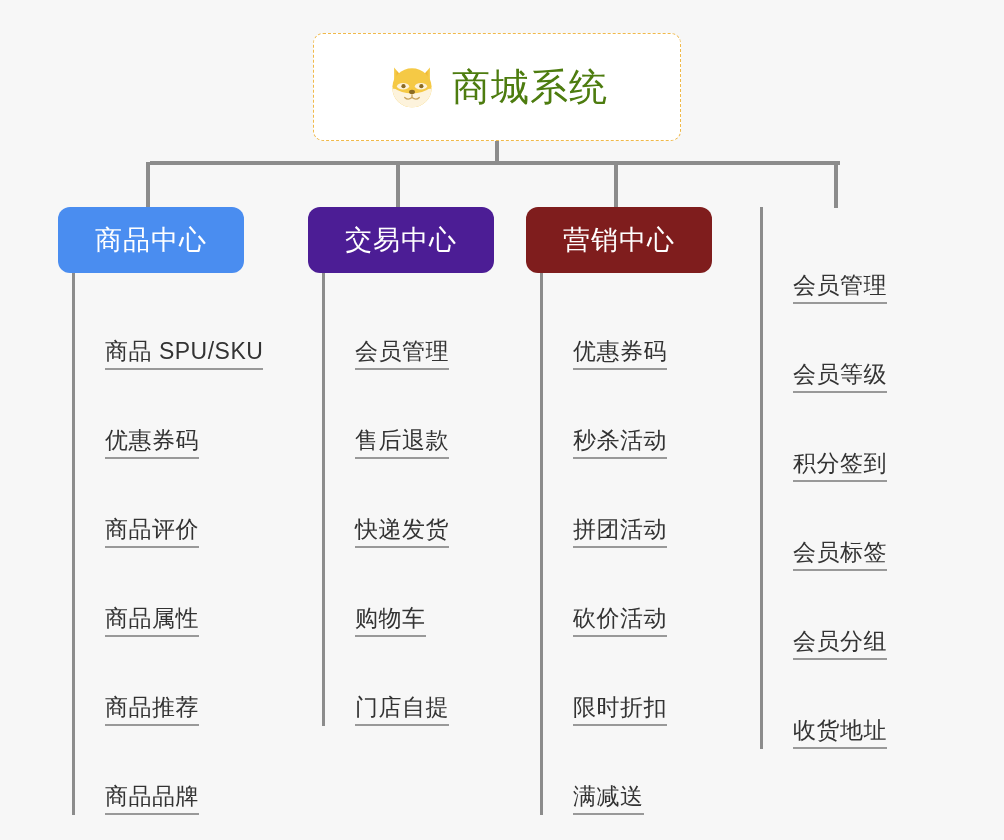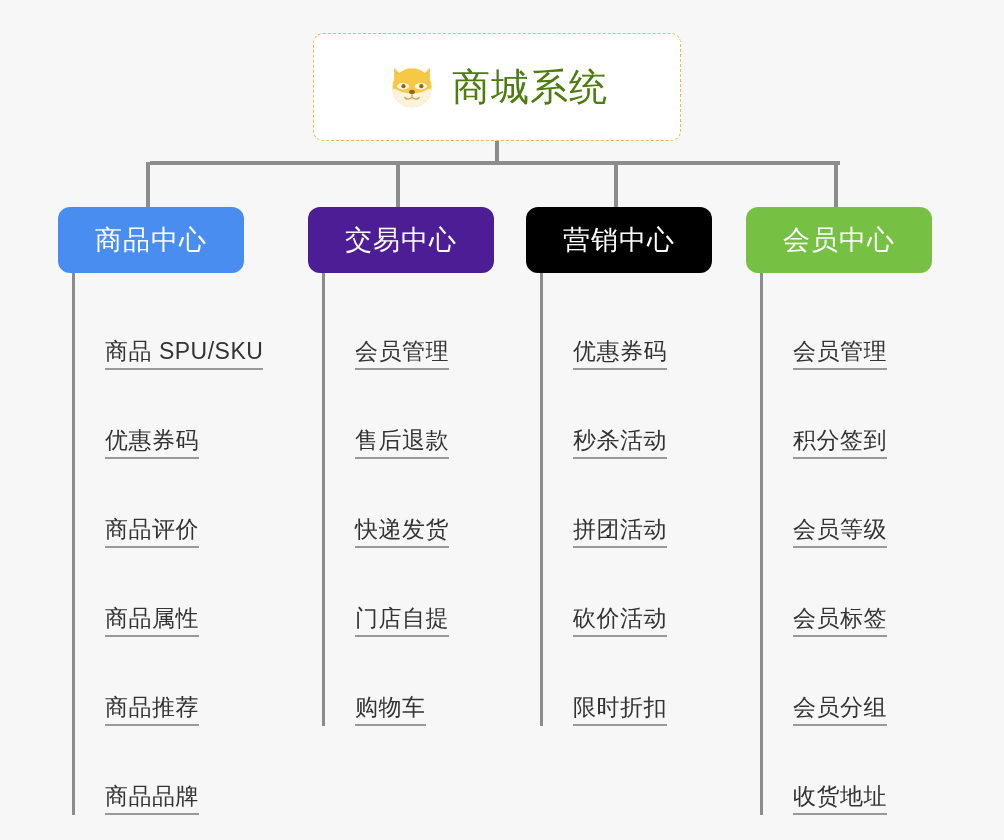--- a/index.html
+++ b/index.html
@@ -183,60 +183,62 @@
         <li class="leaf">
           <span class="leaf-label">会员管理</span>
         </li>
         <li class="leaf">
           <span class="leaf-label">售后退款</span>
         </li>
         <li class="leaf">
           <span class="leaf-label">快递发货</span>
         </li>
         <li class="leaf">
+          <span class="leaf-label">购物车</span>
+        </li>
+        <li class="leaf">
           <span class="leaf-label">门店自提</span>
         </li>
-        <li class="leaf">
-          <span class="leaf-label">购物车</span>
-        </li>
       </ul>
     </div>
     <div class="column" style="left: 526px; width: 186px;">
-      <div class="col-header" style="background: #000000; font-family: Liberation Mono, monospace;">营销中心</div>
+      <div class="col-header" style="background: #7f1d1d; font-family: Liberation Mono, monospace;">营销中心</div>
       <ul class="leaf-list">
         <li class="leaf">
           <span class="leaf-label">优惠券码</span>
         </li>
         <li class="leaf">
           <span class="leaf-label">秒杀活动</span>
         </li>
         <li class="leaf">
           <span class="leaf-label">拼团活动</span>
         </li>
         <li class="leaf">
           <span class="leaf-label">砍价活动</span>
         </li>
         <li class="leaf">
           <span class="leaf-label">限时折扣</span>
         </li>
+        <li class="leaf">
+          <span class="leaf-label">满减送</span>
+        </li>
       </ul>
     </div>
     <div class="column" style="left: 746px; width: 186px;">
-      <div class="col-header" style="background: rgb(118, 193, 68);">会员中心</div>
       <ul class="leaf-list">
         <li class="leaf">
           <span class="leaf-label">会员管理</span>
         </li>
         <li class="leaf">
+          <span class="leaf-label">会员等级</span>
+        </li>
+        <li class="leaf">
           <span class="leaf-label">积分签到</span>
         </li>
         <li class="leaf">
-          <span class="leaf-label">会员等级</span>
-        </li>
-        <li class="leaf">
           <span class="leaf-label">会员标签</span>
         </li>
         <li class="leaf">
           <span class="leaf-label">会员分组</span>
         </li>
         <li class="leaf">
           <span class="leaf-label">收货地址</span>
         </li>
       </ul>
     </div>

